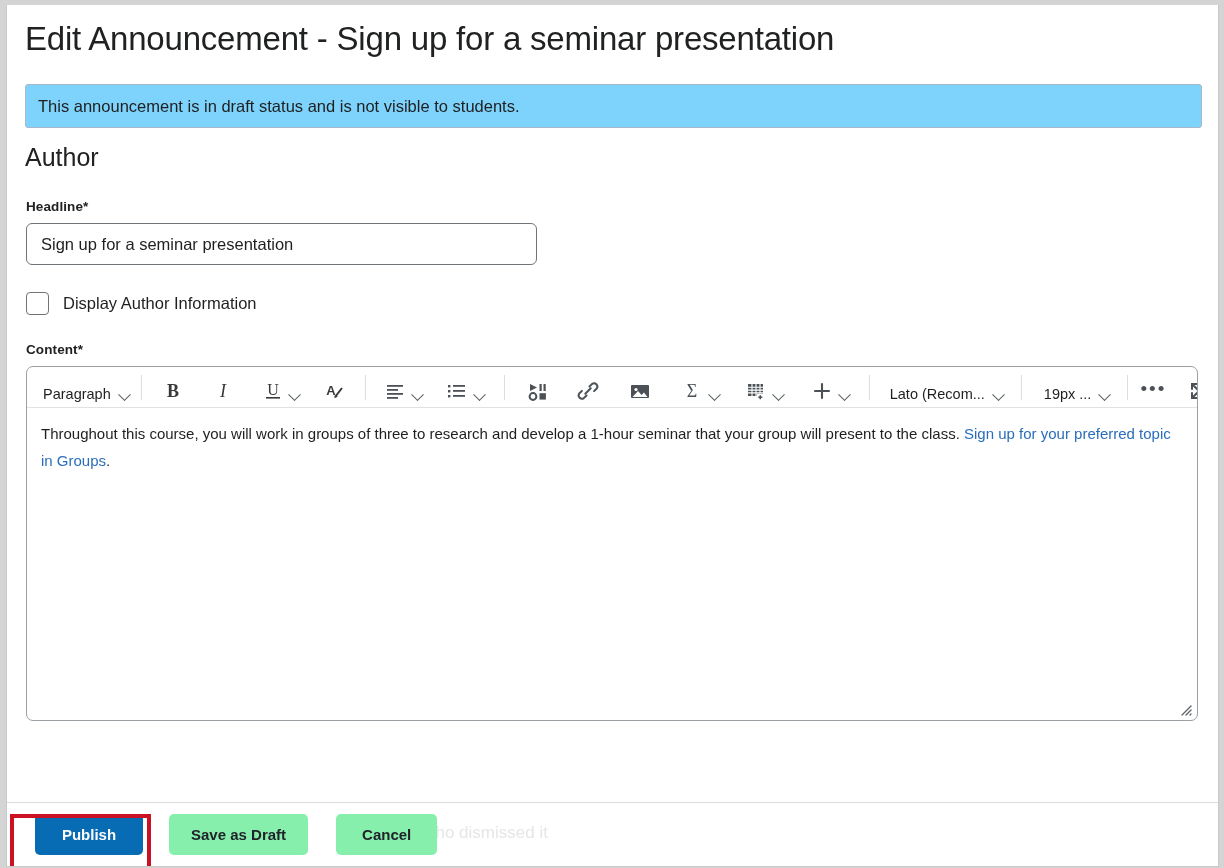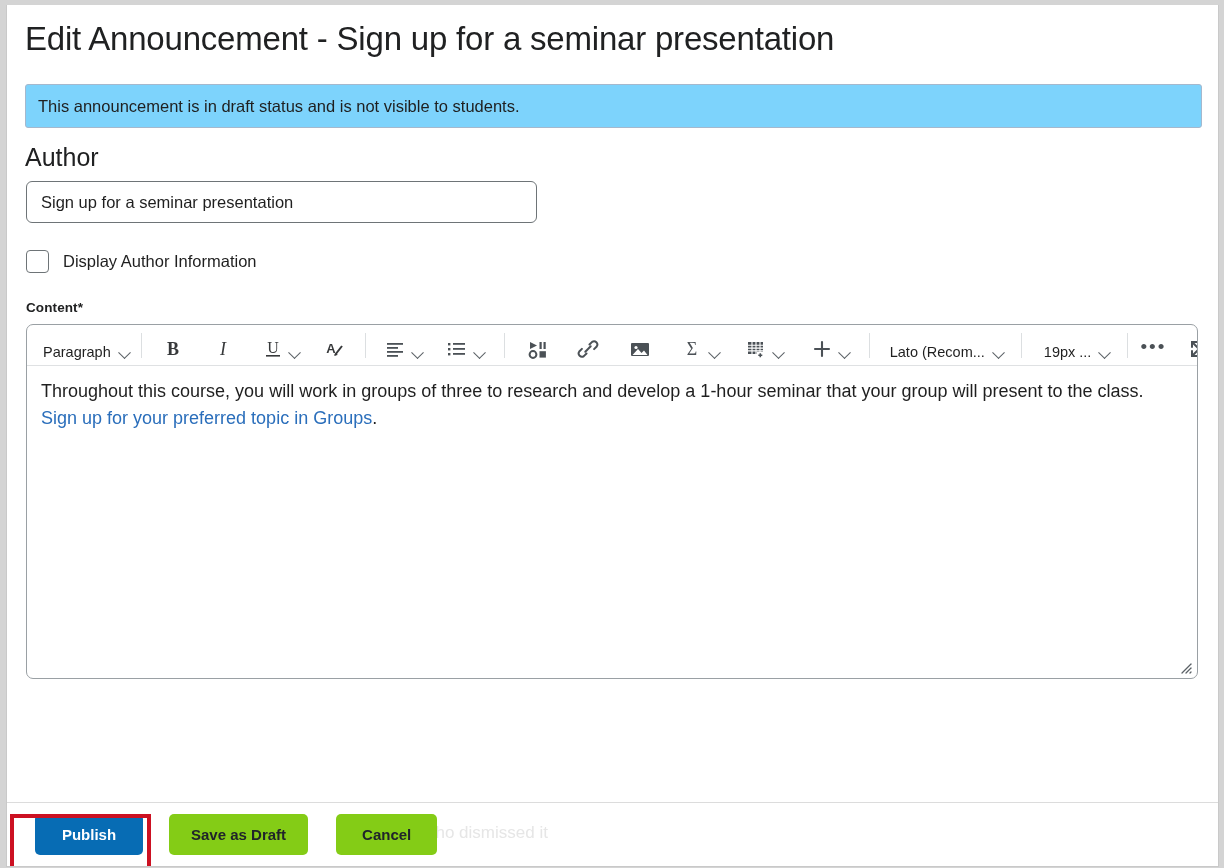--- a/index.html
+++ b/index.html
@@ -161,21 +161,21 @@
     letter-spacing: 2px;
     font-size: 19px;
     color: #4b5156;
     line-height: 10px;
     padding-bottom: 8px;
   }
 
   
   .editor-body {
     padding: 12px 18px 0 14px;
-    font-size: 18px;
+    font-size: 15px;
     line-height: 27px;
     color: #1f1f1f;
   }
   .editor-body a {
     color: #2a6ebb;
     text-decoration: none;
   }
   .resize-grip {
     position: absolute;
     right: 5px; bottom: 4px;
@@ -213,21 +213,21 @@
     height: 41px;
     z-index: 2;
   }
   .btn-primary {
     background: #076cb4;
     color: #ffffff;
     width: 108px;
     margin-left: 4px;
   }
   .btn-secondary {
-    background: #84cc16;
+    background: #86efac;
     color: #20242a;
     height: 41px;
     padding: 0 22px;
     margin-left: 26px;
   }
   .btn-cancel { margin-left: 28px; padding: 0 26px; text-align: right; }
 
   
   .annotation-box {
     position: absolute;
@@ -246,20 +246,23 @@
 <div id="page">
 
   <h1 class="page-title">Edit Announcement - Sign up for a seminar presentation</h1>
 
   <div class="status-banner">
     <span>This announcement is in draft status and is not visible to students.</span>
   </div>
 
   <h2 class="section-heading">Author</h2>
 
+  <div class="field-label">
+    <span>Headline</span><span class="req">*</span>
+  </div>
 
   <input class="headline-input" type="text" value="Sign up for a seminar presentation" style="">
 
   <div class="checkbox-row">
     <span class="cb-box"></span>
     <span class="cb-label">Display Author Information</span>
   </div>
 
   <div class="field-label">
     <span>Content</span><span class="req">*</span>

